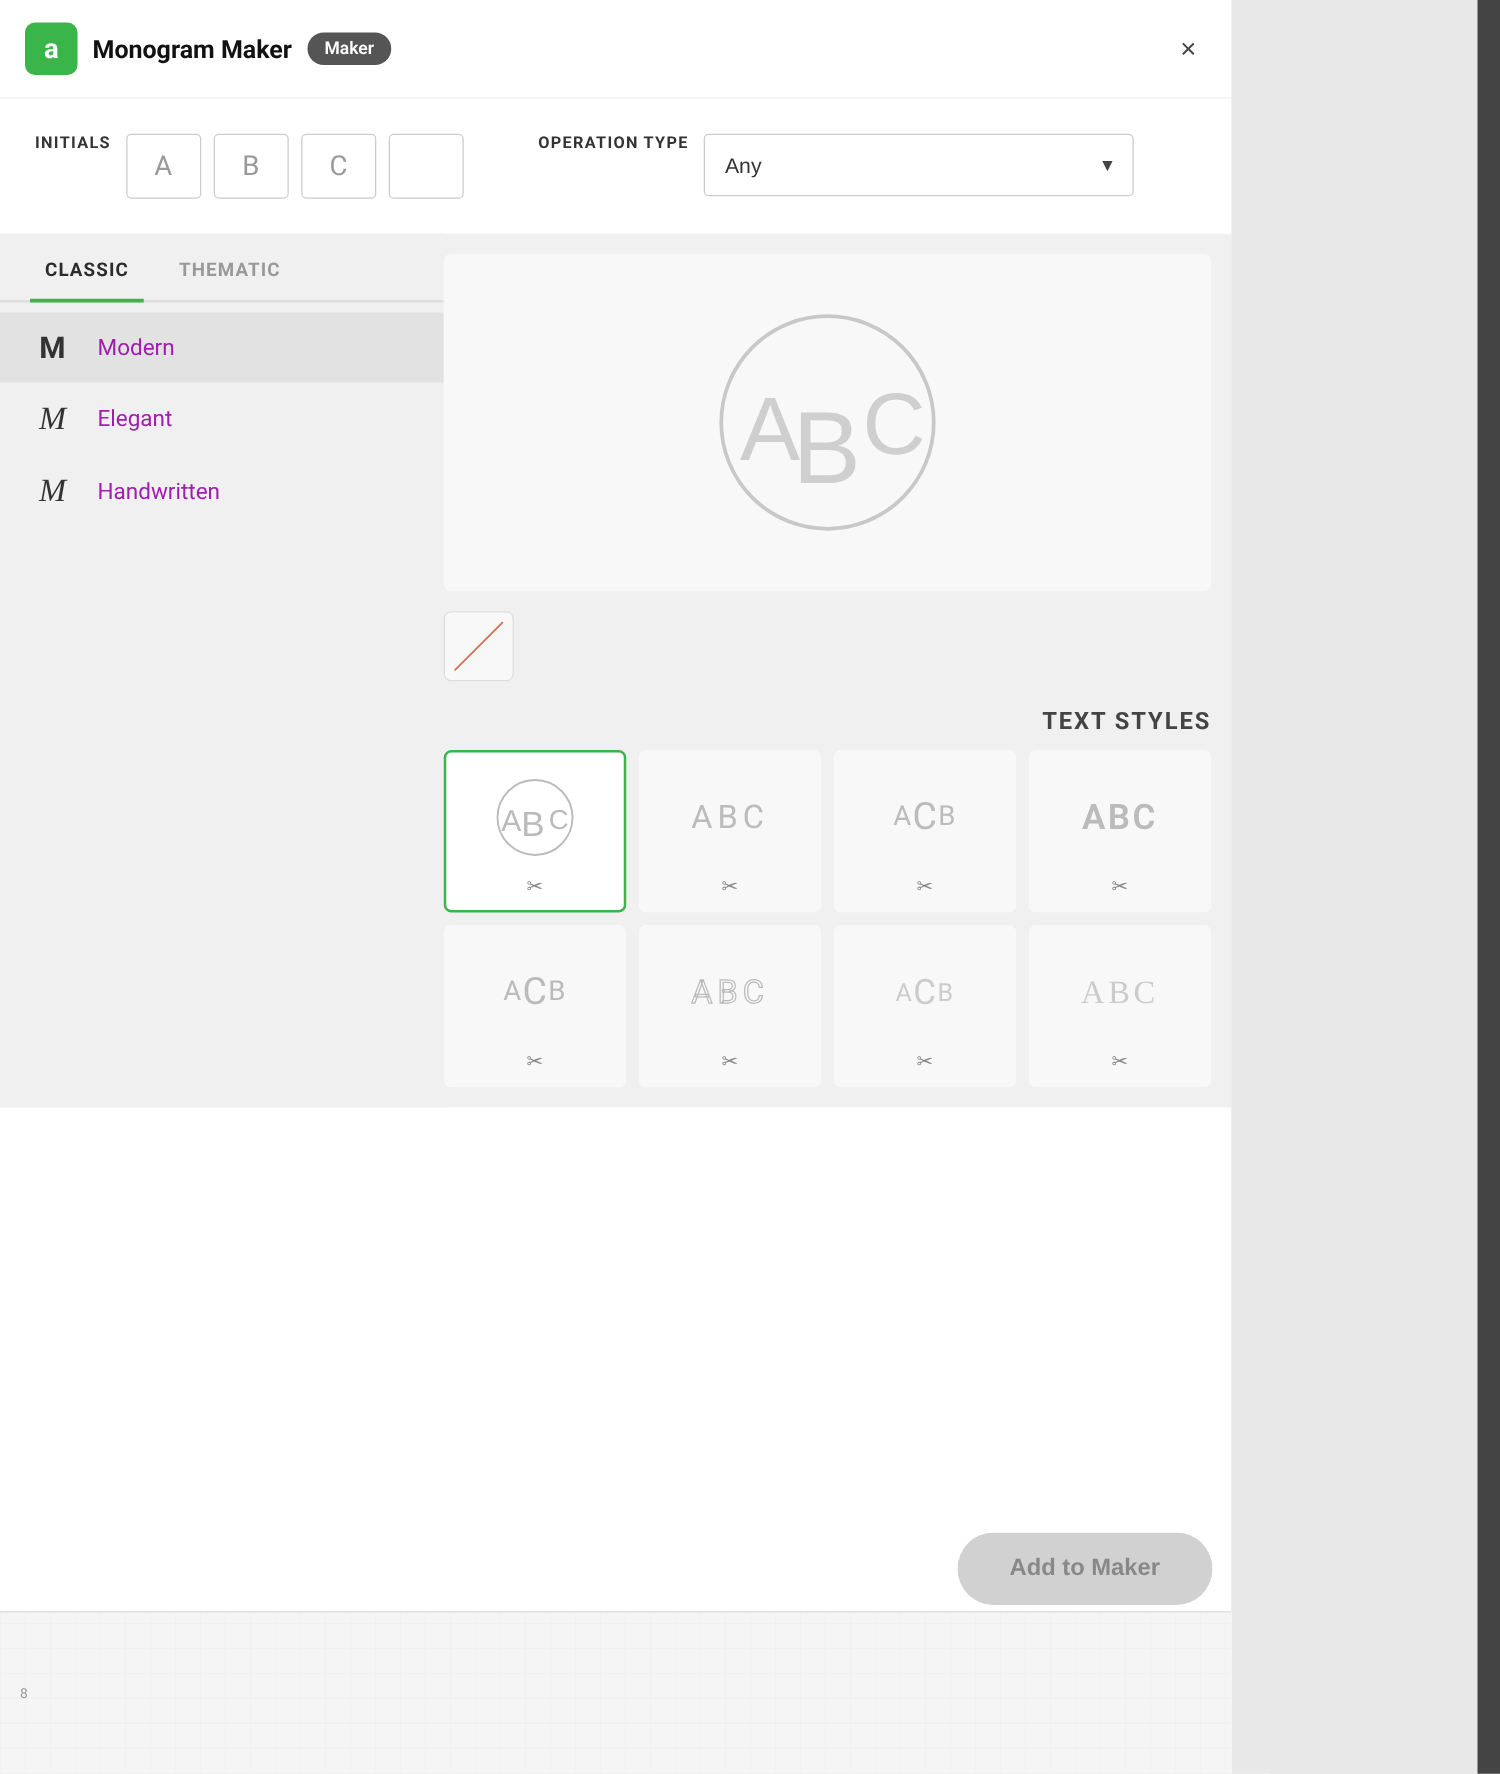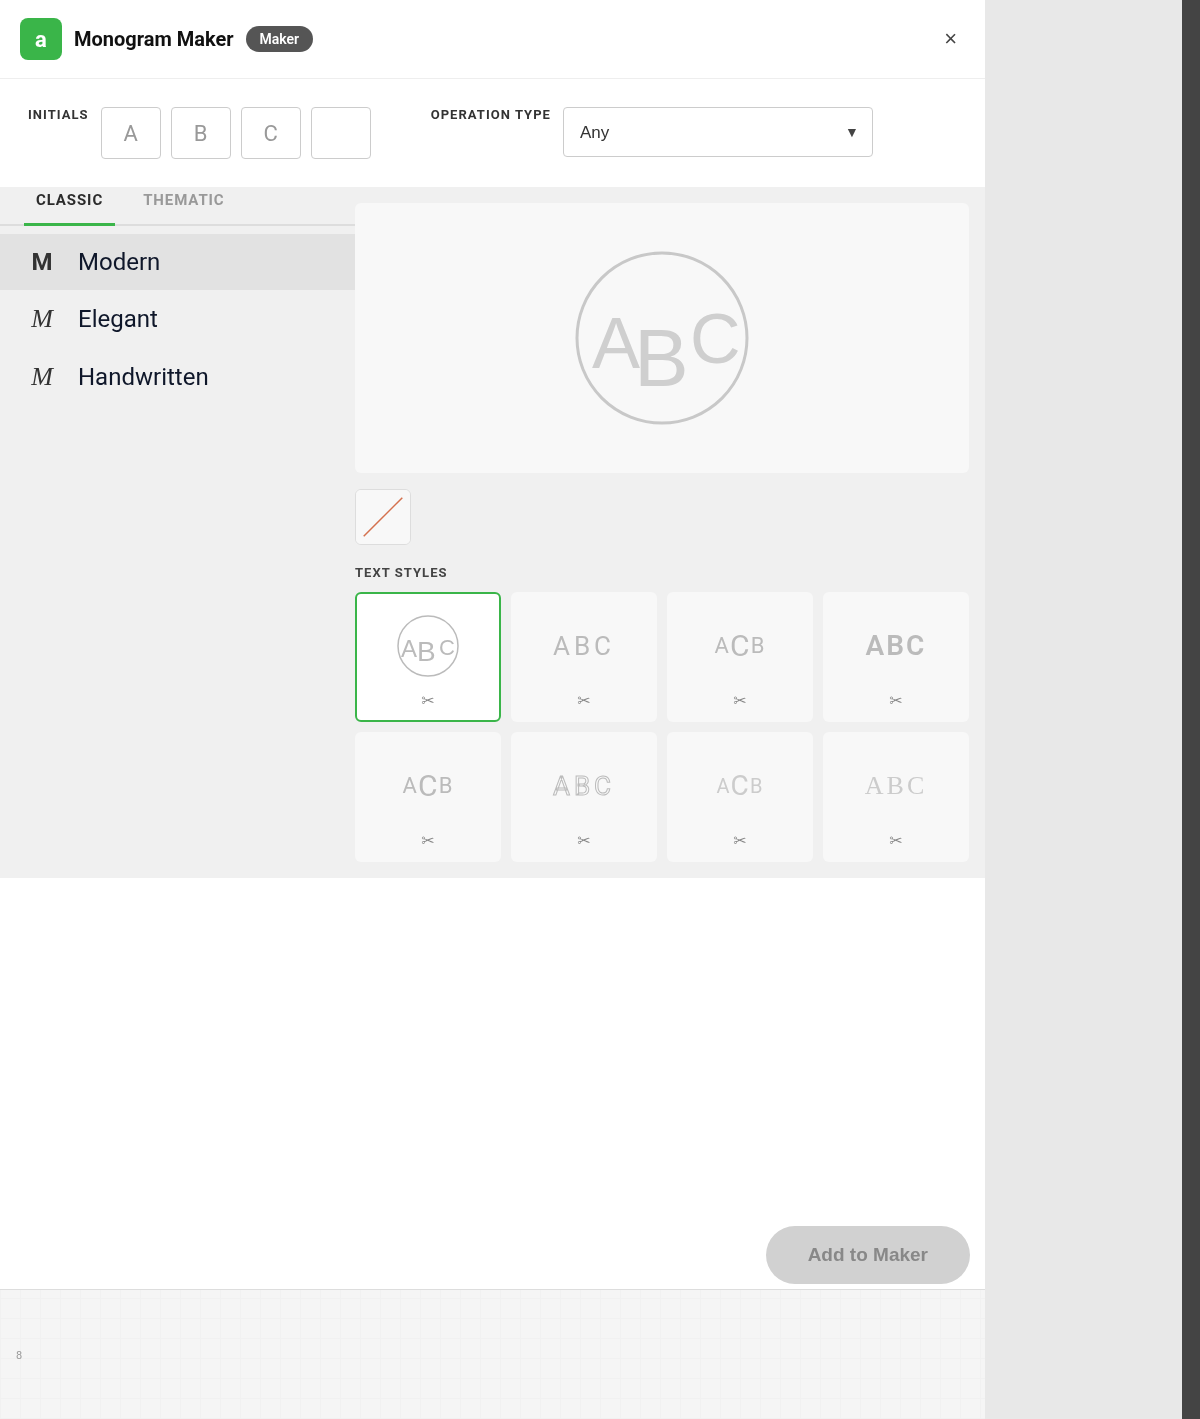--- a/index.html
+++ b/index.html
@@ -103,21 +103,21 @@
       justify-content: center;
       font-size: 22px;
       color: #999;
       background: #fff;
     }
     .initial-box.empty {
       color: transparent;
     }
     .operation-select-wrapper {
       position: relative;
-      width: 310px;
+      width: 344px;
     }
     .operation-select {
       width: 100%;
       height: 50px;
       border: 1.5px solid #ccc;
       border-radius: 4px;
       font-size: 17px;
       color: #333;
       padding: 0 16px;
       appearance: none;
@@ -143,21 +143,21 @@
     }
 
     
     .tabs {
       display: flex;
       border-bottom: 2px solid #ddd;
       background: #f0f0f0;
       padding: 0 24px;
     }
     .tab {
-      padding: 4px 12px 14px;
+      padding: 20px 12px 14px;
       font-size: 15px;
       font-weight: 700;
       letter-spacing: 0.06em;
       color: #999;
       cursor: pointer;
       border-bottom: 3px solid transparent;
       margin-bottom: -2px;
       text-transform: uppercase;
       text-align: center;
     }
@@ -186,22 +186,22 @@
     .style-item.selected {
       background: #e2e2e2;
     }
     .style-icon {
       font-size: 26px;
       width: 36px;
       text-align: center;
       color: #333;
     }
     .style-label {
-      font-size: 24px;
-      color: #0f172a;
+      font-size: 18px;
+      color: #a21caf;
     }
 
     
     .right-panel {
       flex: 1;
       padding: 16px 16px 16px 0;
       display: flex;
       flex-direction: column;
       gap: 16px;
     }
@@ -246,26 +246,27 @@
     .color-swatch-diagonal {
       position: absolute;
       top: 0; left: 0; right: 0; bottom: 0;
     }
 
     
     .text-styles-section {
       background: #f0f0f0;
     }
     .text-styles-label {
-      font-size: 13px;
+      font-size: 19px;
       font-weight: 700;
       letter-spacing: 0.08em;
       color: #444;
       padding: 4px 0 12px 0;
       text-transform: uppercase;
+      text-align: right;
     }
     .text-styles-grid {
       display: grid;
       grid-template-columns: repeat(4, 1fr);
       gap: 10px;
     }
     .style-card {
       background: #f8f8f8;
       border-radius: 6px;
       border: 2px solid transparent;

